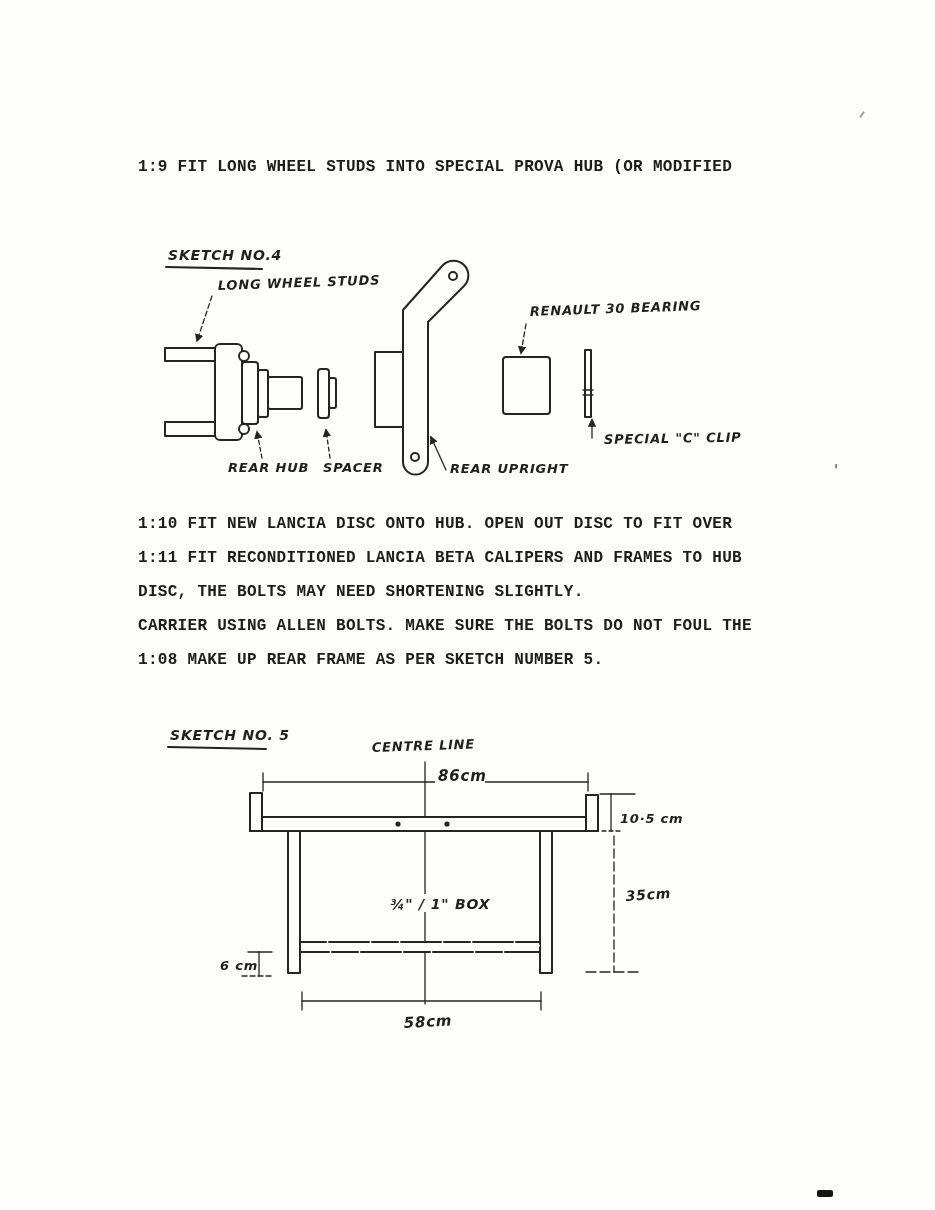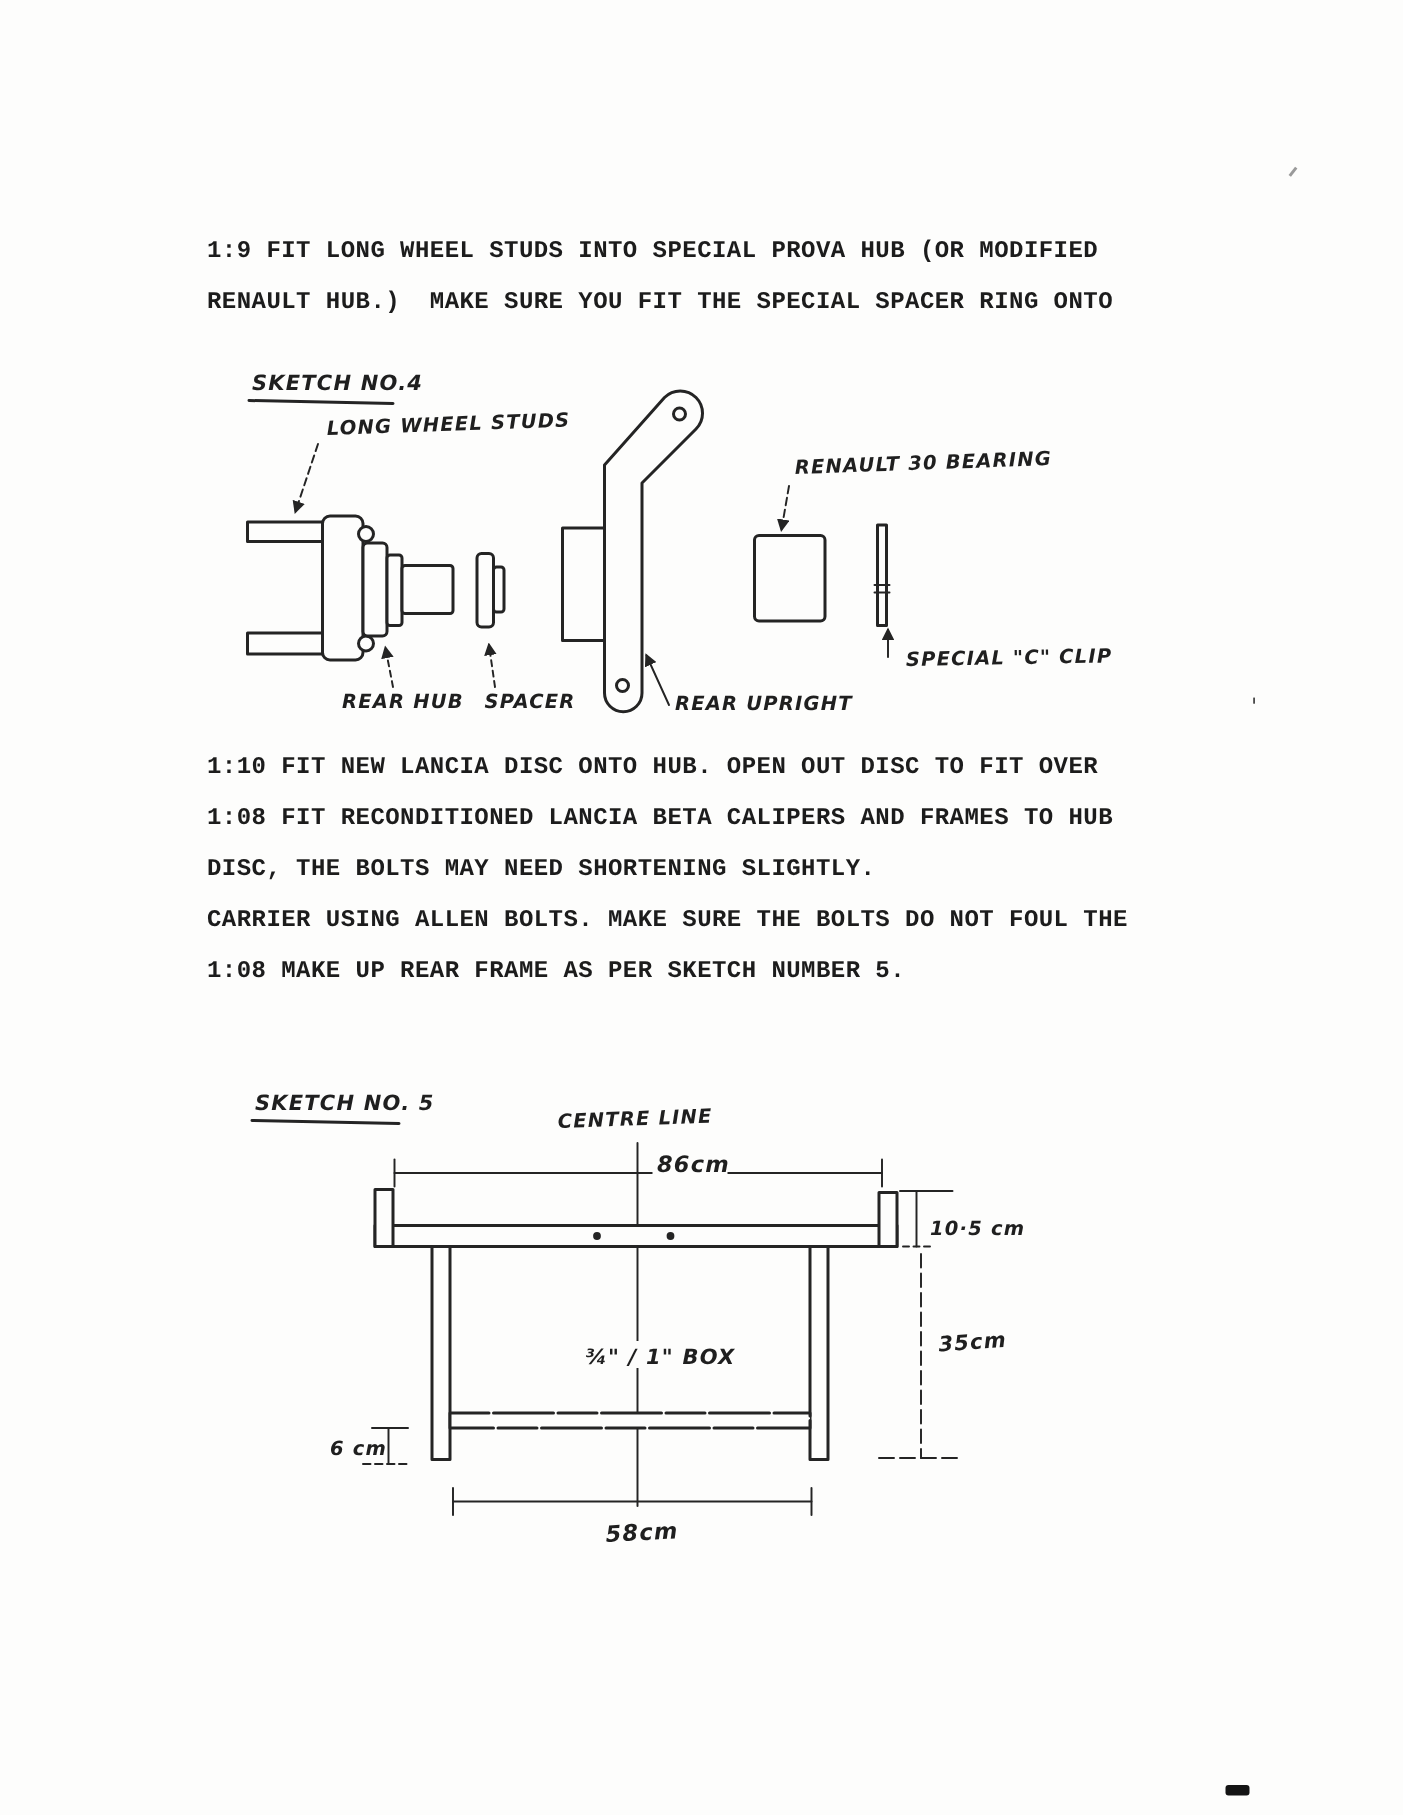--- a/index.html
+++ b/index.html
@@ -25,21 +25,20 @@
   .paper-fill{fill:#fdfdfc;}
   .speckle{position:absolute;background:#9a9a9a;}
   .stray-mark{position:absolute;color:#4a4a4a;font-size:15px;font-family:"DejaVu Sans",sans-serif;}
   .smudge{position:absolute;background:#141414;border-radius:2px;}
 </style>
 </head>
 <body>
 
 <div class="typed-block" style="top:150px;">
   <div class="typed-line">1:9 FIT LONG WHEEL STUDS INTO SPECIAL PROVA HUB (OR MODIFIED</div>
-  <div class="typed-line">RENAULT HUB.)  MAKE SURE YOU FIT THE SPECIAL SPACER RING ONTO</div>
 </div>
 
 <svg class="sk" style="left:138px;top:246px;" width="700" height="248" viewBox="0 0 700 248">
   <defs>
     <pattern id="hatch" patternUnits="userSpaceOnUse" width="6" height="14" patternTransform="rotate(0)">
       <line x1="5" y1="0" x2="1" y2="14" stroke="#242424" stroke-width="1.8"></line>
     </pattern>
     <marker id="ah" viewBox="0 0 10 10" refX="8" refY="5" markerWidth="6.5" markerHeight="6.5" orient="auto-start-reverse">
       <path d="M0,0 L10,5 L0,10 z" fill="#242424"></path>
     </marker>
@@ -89,23 +88,23 @@
 
   <g>
     <rect x="447" y="104" width="6" height="67" class="ink paper-fill"></rect>
     <line x1="445" y1="144" x2="455" y2="144" class="ink-thin"></line>
     <line x1="445" y1="149" x2="455" y2="149" class="ink-thin"></line>
   </g>
   <line x1="454" y1="192" x2="454" y2="174" class="ink-thin" marker-end="url(#ah)"></line>
   <text x="466" y="198" class="hand" font-size="13" transform="rotate(-1 466 198)">SPECIAL "C" CLIP</text>
 </svg>
 
-<div class="typed-block" style="top:494px;">
+<div class="typed-block" style="top:507px;">
   <div class="typed-line">1:10 FIT NEW LANCIA DISC ONTO HUB. OPEN OUT DISC TO FIT OVER</div>
-  <div class="typed-line">1:08 FIT RECONDITIONED LANCIA BETA CALIPERS AND FRAMES TO HUB</div>
+  <div class="typed-line">1:11 FIT RECONDITIONED LANCIA BETA CALIPERS AND FRAMES TO HUB</div>
   <div class="typed-line">DISC, THE BOLTS MAY NEED SHORTENING SLIGHTLY.</div>
   <div class="typed-line">CARRIER USING ALLEN BOLTS. MAKE SURE THE BOLTS DO NOT FOUL THE</div>
   <div class="typed-line">1:08 MAKE UP REAR FRAME AS PER SKETCH NUMBER 5.</div>
 </div>
 
 <svg class="sk" style="left:148px;top:716px;" width="580" height="330" viewBox="0 0 580 330">
 
   <text x="22" y="24" class="hand" font-size="14">SKETCH NO. 5</text>
   <line x1="20" y1="31" x2="118" y2="33" class="ink"></line>
 

